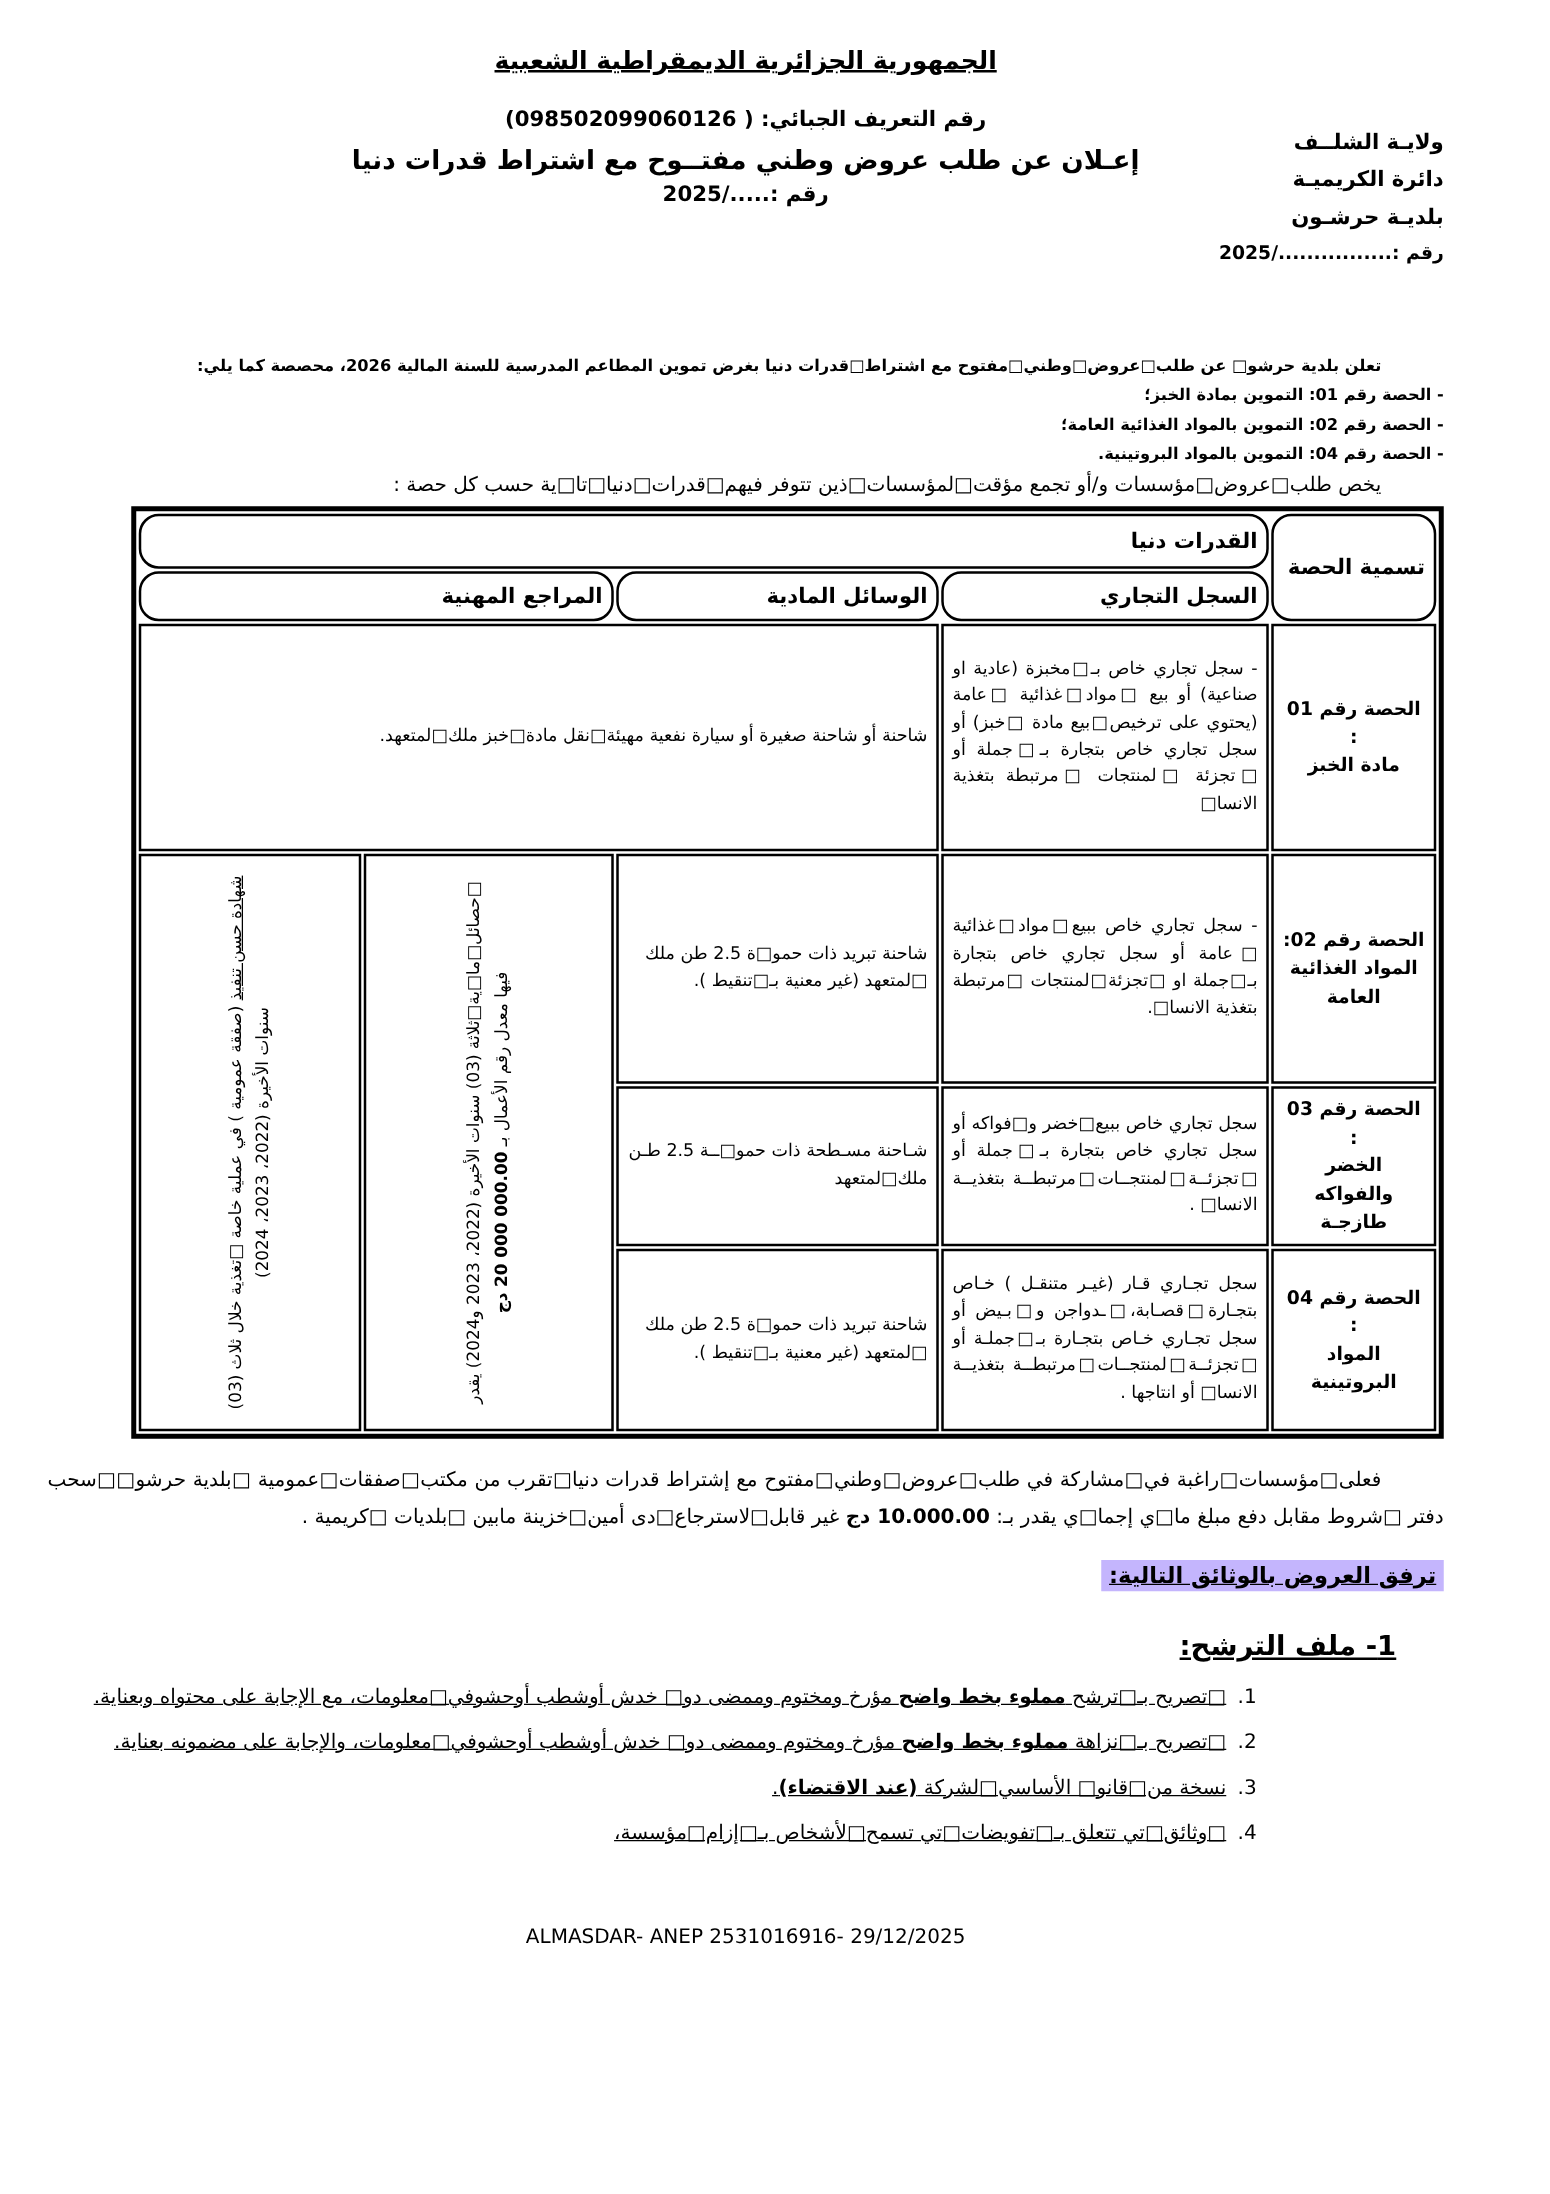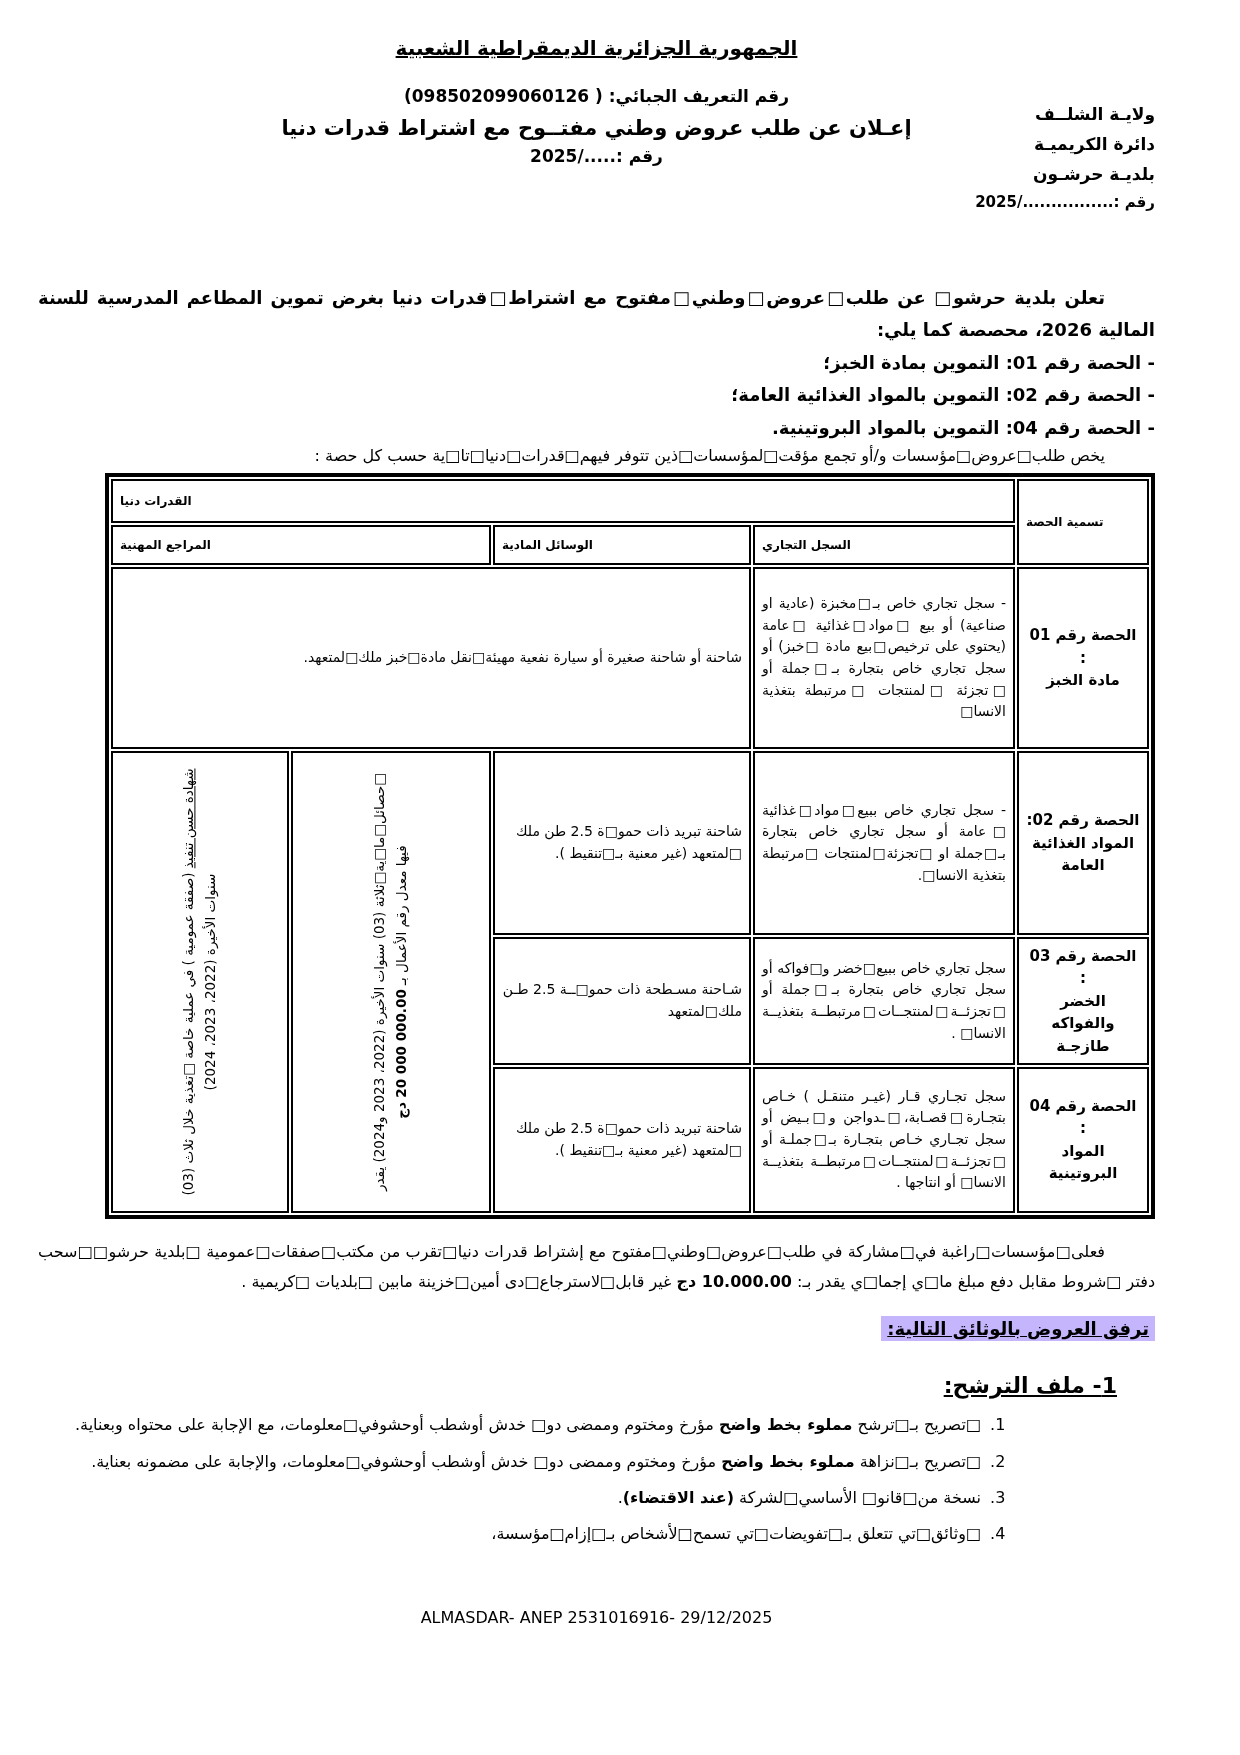--- a/index.html
+++ b/index.html
@@ -15,35 +15,35 @@
   .header-wrap{position:relative;height:170px;}
   .admin-block{
     position:absolute;top:14px;right:0;text-align:right;
     font-weight:bold;font-size:17px;line-height:1.75;
   }
   .admin-block .dots{font-size:15px;}
   .center-block{width:720px;margin:10px auto 0;text-align:center;font-weight:bold;}
   .tax-line{font-size:17px;margin-top:26px;}
   .ann-title{font-size:21px;margin-top:10px;}
   .ann-num{font-size:17px;margin-top:6px;}
-  .intro{font-weight:bold;font-size:18px;line-height:1.8;margin-top:26px;}
+  .intro{font-weight:bold;font-size:13px;line-height:1.8;margin-top:26px;}
   .intro .lead{text-indent:50px;text-align:justify;margin:0;}
   .lot-line{margin:0;}
   .concern{font-weight:normal;font-size:16px;text-indent:50px;margin:2px 0 8px 0;}
   table.lots{
     border-collapse:separate;border-spacing:2px;
     border:4px solid #000;background:#fff;
     width:1036px;table-layout:fixed;
     margin:0;margin-left:auto;margin-right:0;
     margin-right:0;margin-left:auto;
   }
   
   table.lots{margin-right:0;margin-left:auto;}
   td{border:2px solid #000;vertical-align:middle;padding:4px 7px;}
-  .th{font-weight:bold;text-align:left;font-size:12px;}
+  .th{font-weight:bold;text-align:right;font-size:17px;border-radius:16px;}
   .cell-register{font-size:14px;line-height:1.55;text-align:justify;}
   .cell-means{font-size:14px;line-height:1.55;text-align:right;}
   .cell-lot{font-weight:bold;text-align:center;font-size:15px;line-height:1.5;}
   td.rot{position:relative;padding:0;}
   .rot-inner{
     position:absolute;top:50%;left:50%;
     transform:translate(-50%,-50%) rotate(-90deg);
     width:438px;text-align:center;font-size:13.5px;line-height:1.6;
     direction:rtl;
   }
@@ -52,21 +52,21 @@
   .after-table{font-size:16px;line-height:1.85;text-align:justify;text-indent:50px;margin:18px 0 0 0;}
   .docs-heading{
     display:inline-block;background:#c4b5fd;font-weight:bold;font-size:18px;
     text-decoration:underline;padding:2px 6px;margin-top:20px;
   }
   .section-heading{
     font-weight:bold;font-size:22px;text-decoration:underline;
     margin:32px 38px 0 0;
   }
   ol.docs-list{margin:12px 0 0 0;padding:0 170px 0 0;font-size:16px;line-height:1.9;}
-  ol.docs-list li{text-align:justify;margin-bottom:6px;padding-right:4px;}
+  ol.docs-list li{text-align:justify;margin-bottom:6px;padding-right:4px;text-decoration:underline;}
   .footer-line{direction:ltr;text-align:center;font-size:16px;margin-top:58px;}
 </style>
 </head>
 <body>
 
 <div class="page">
 
   <div class="doc-title">الجمهورية الجزائرية الديمقراطية الشعبية</div>
 
   <div class="header-wrap">

